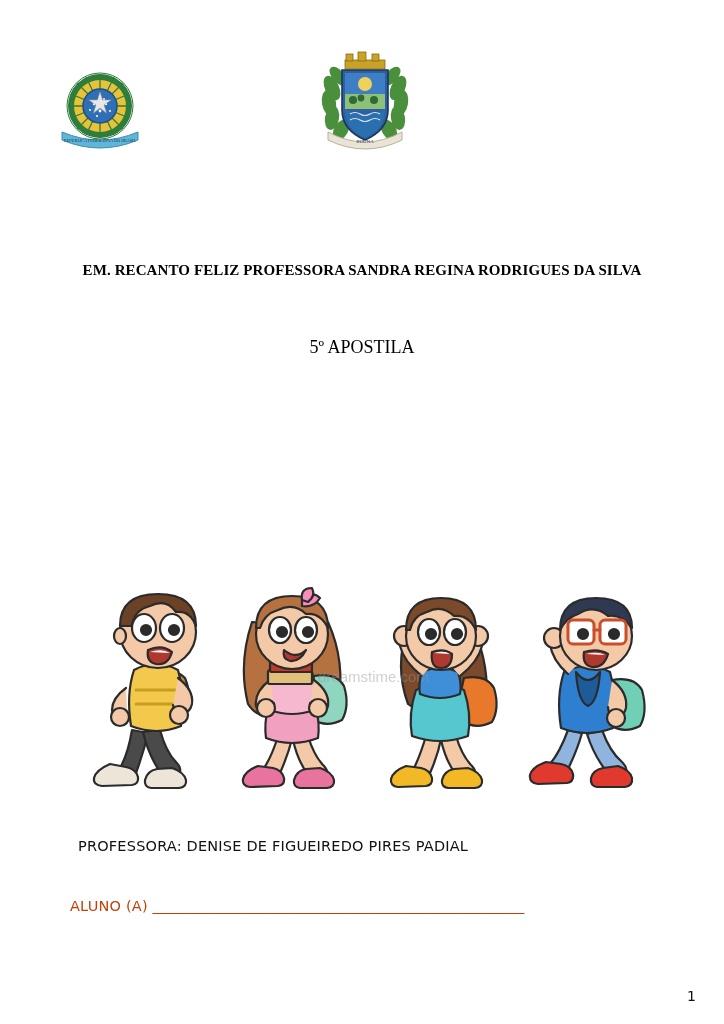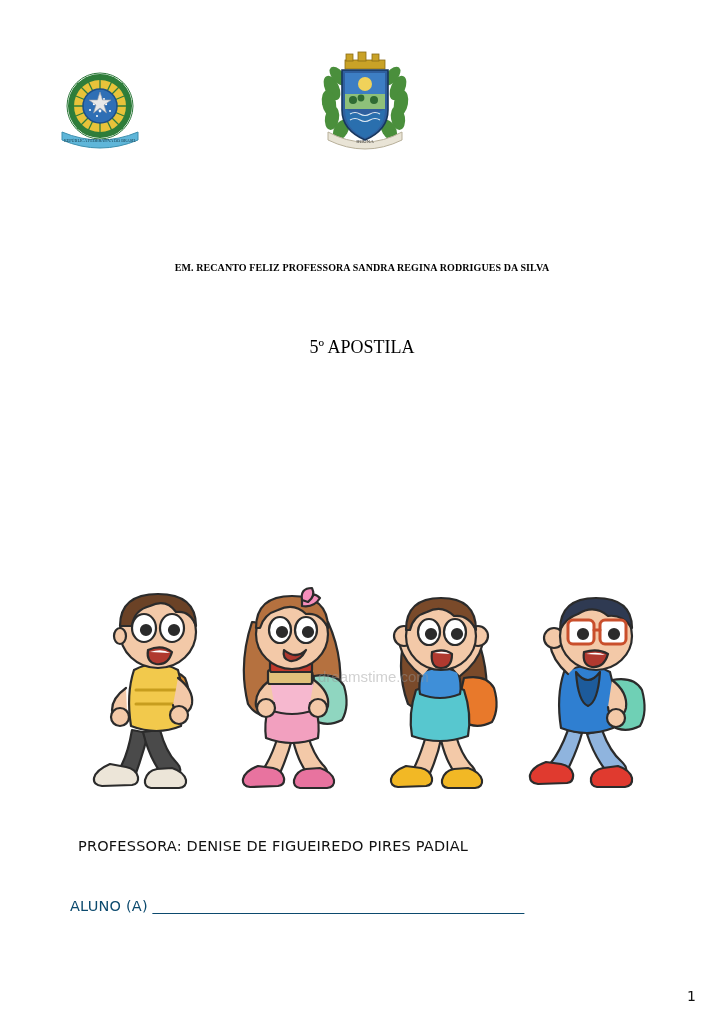--- a/index.html
+++ b/index.html
@@ -46,21 +46,21 @@
   }
 
   
   .school-line {
     position: absolute;
     top: 262px;
     left: 0;
     width: 724px;
     text-align: center;
     font-weight: bold;
-    font-size: 10px;
+    font-size: 15px;
     letter-spacing: 0.1px;
   }
   .apostila-line {
     position: absolute;
     top: 337px;
     left: 0;
     width: 724px;
     text-align: center;
     font-weight: normal;
     font-size: 18px;
@@ -105,21 +105,21 @@
     color: #111;
     text-align: right;
   }
   .student-line {
     position: absolute;
     top: 898px;
     left: 70px;
     font-family: "DejaVu Sans", sans-serif;
     font-size: 14.5px;
     letter-spacing: 0.2px;
-    color: #0c4a6e;
+    color: #c2410c;
     white-space: nowrap;
   }
   .student-rule {
     letter-spacing: -0.5px;
   }
 
   .page-number {
     position: absolute;
     right: 28px;
     bottom: 20px;

